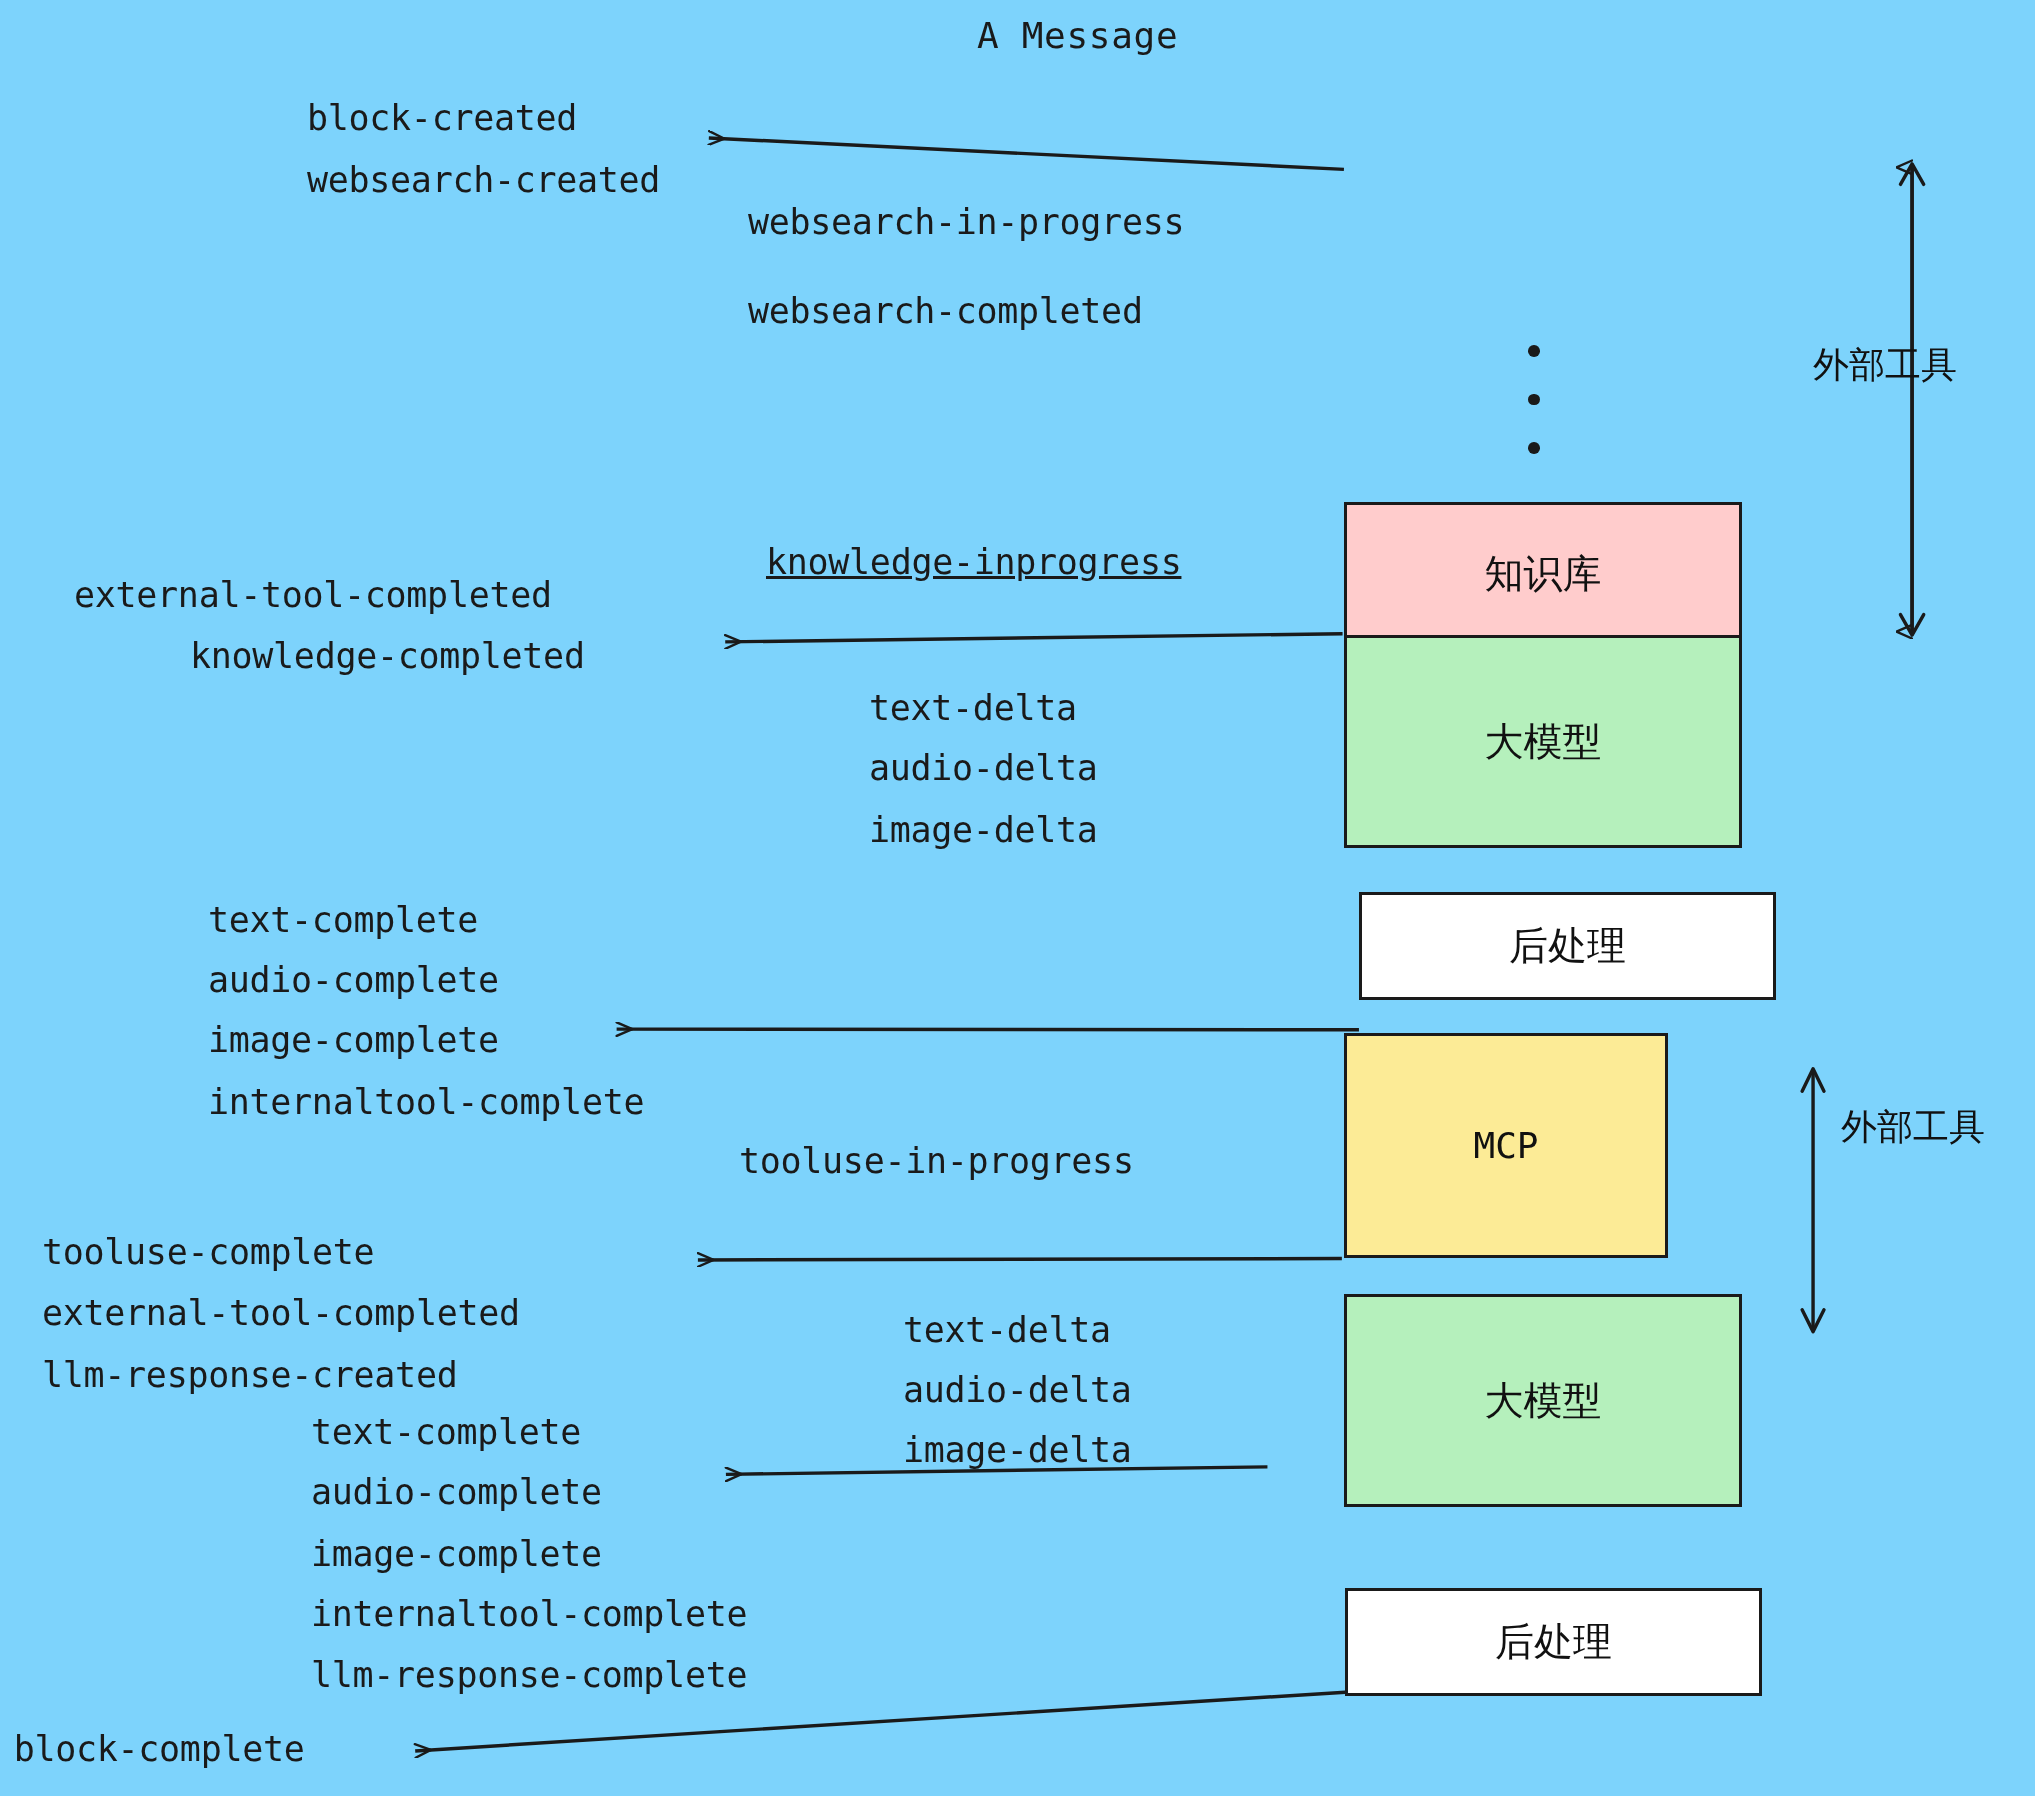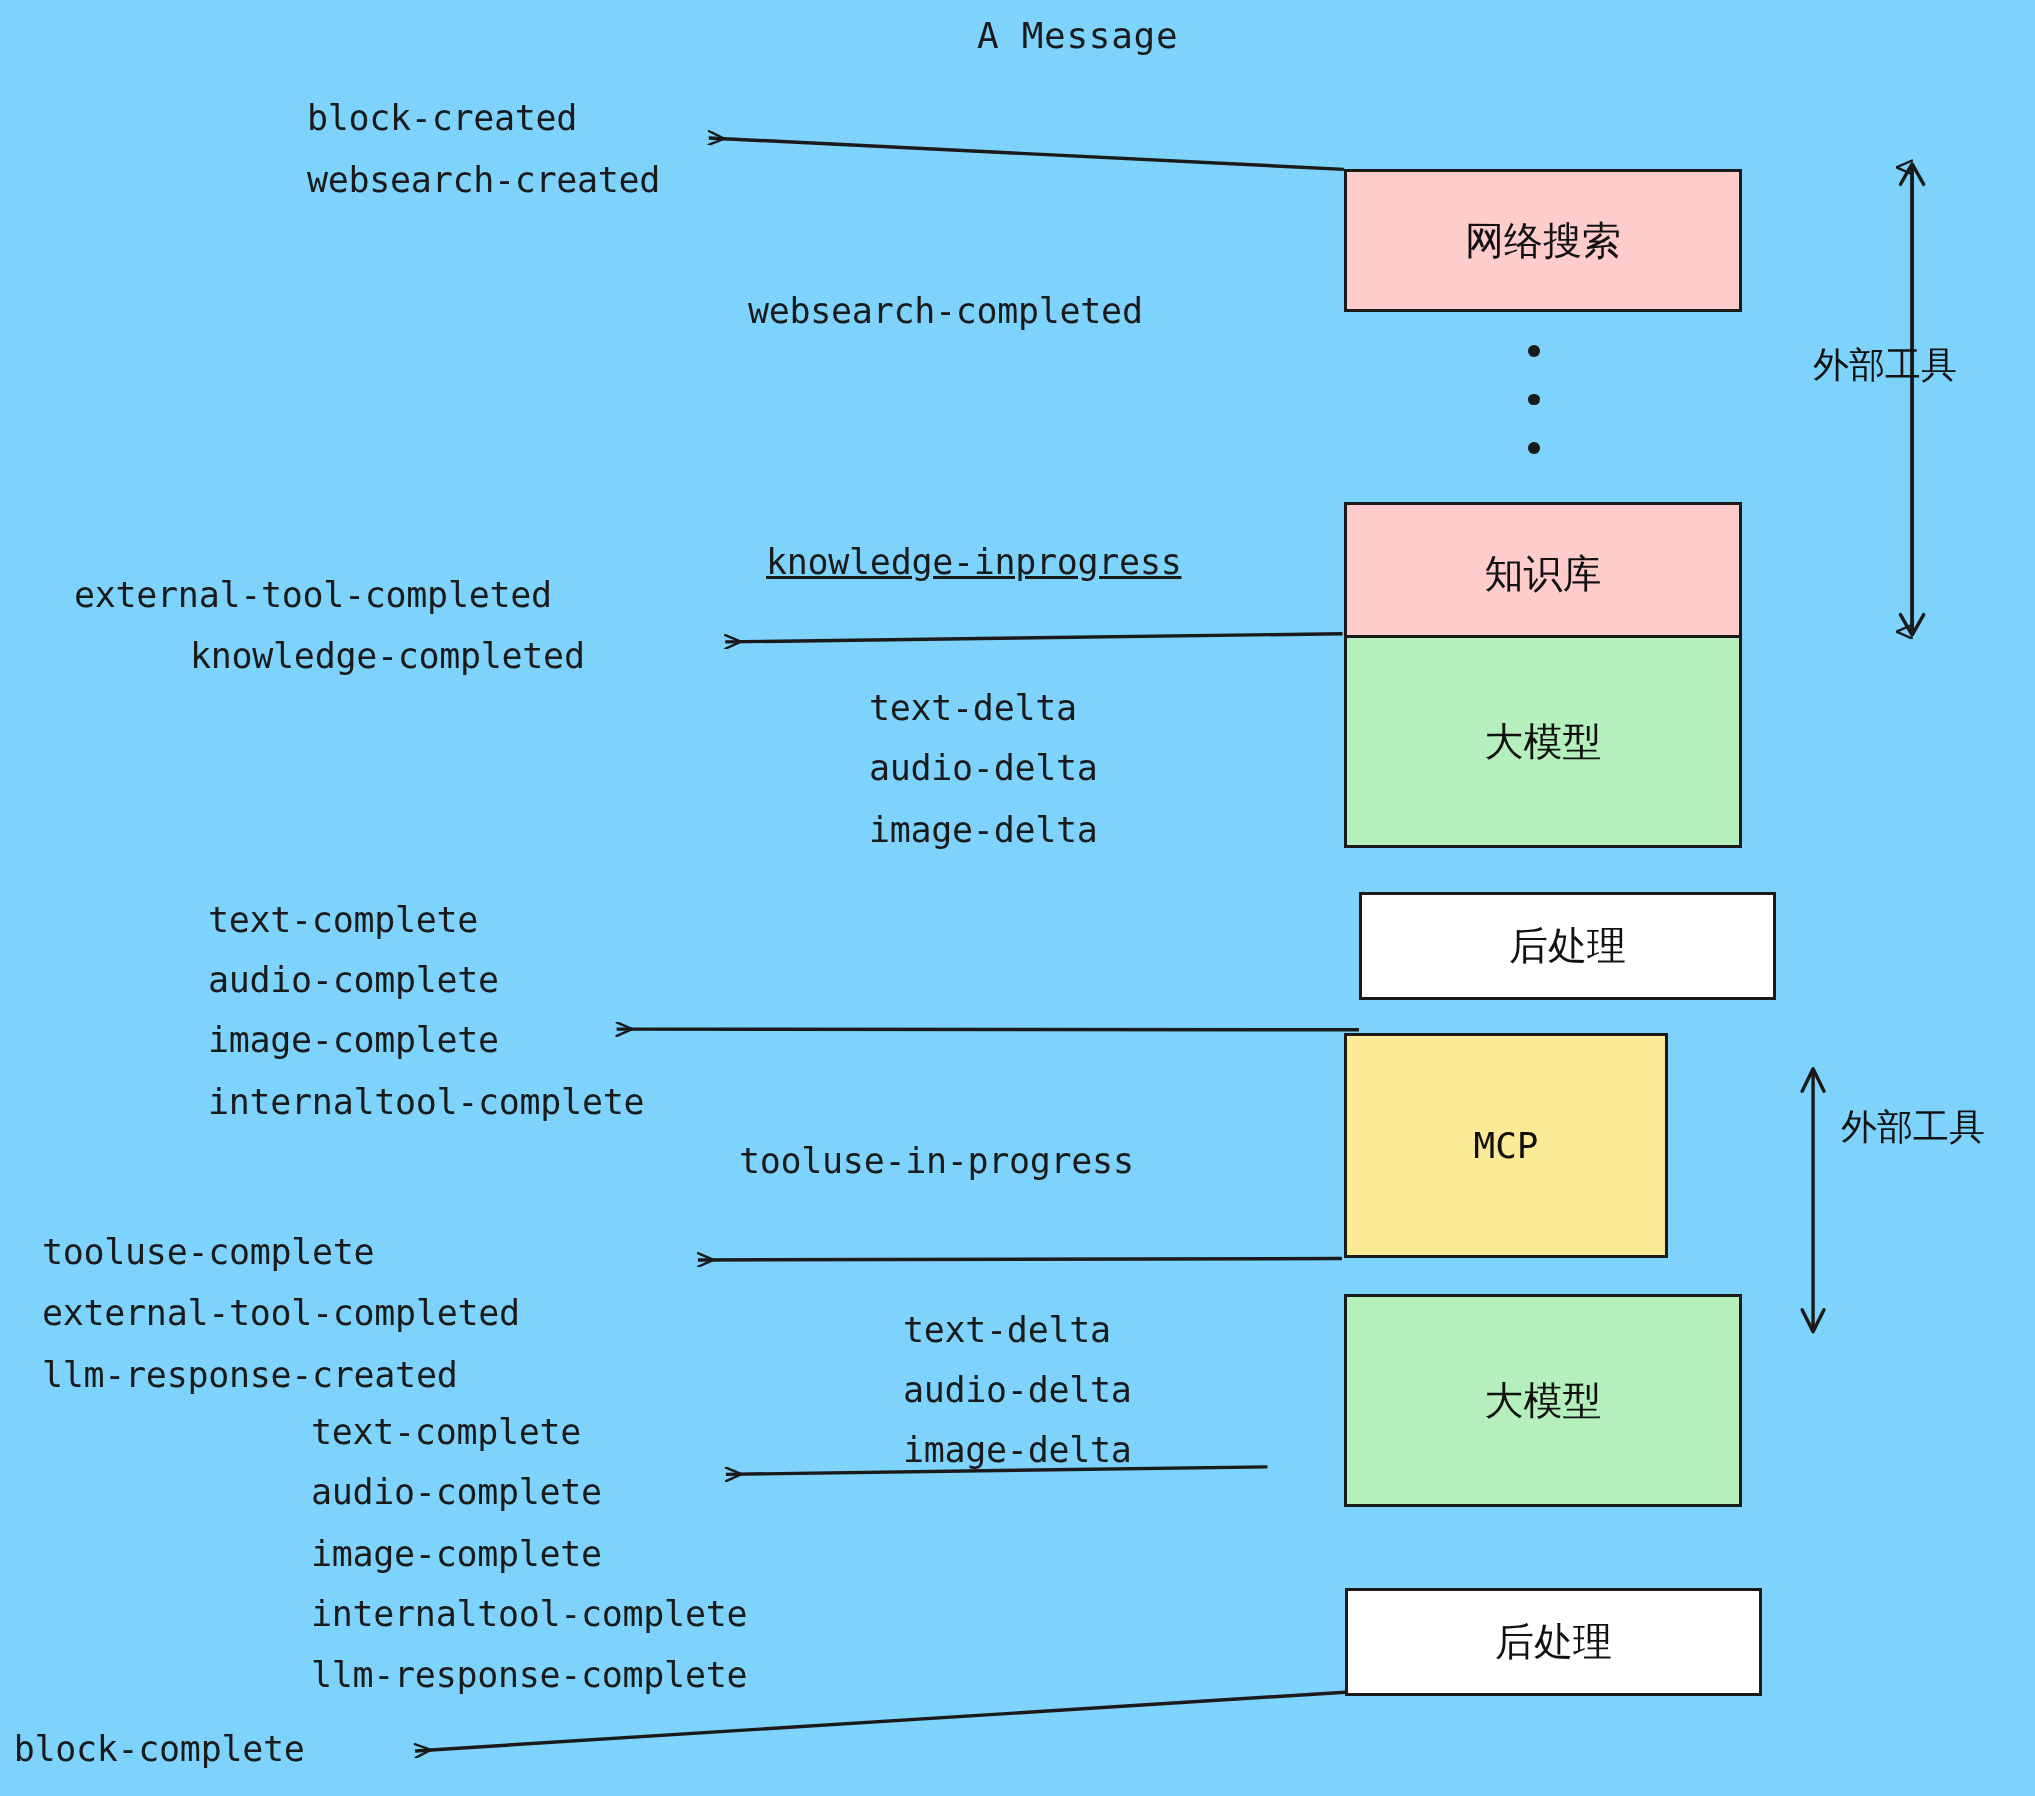--- a/index.html
+++ b/index.html
@@ -126,23 +126,20 @@
     <path d="M2639,1598 L2655,1565 L2671,1598" fill="none" stroke="#1a1a1a" stroke-width="5" stroke-linecap="round" stroke-linejoin="round"></path>
     <path d="M2639,1918 L2655,1950 L2671,1918" fill="none" stroke="#1a1a1a" stroke-width="5" stroke-linecap="round" stroke-linejoin="round"></path>
   </svg>
 
   <div class="dots" style="left:1528px; top:345px; width:12.3px; height:109px;">
     <i></i>
       <i></i>
       <i></i>
   </div>
 
-  <div class="node" style="left:1344px; top:169px; width:398px; height:143px; background:#ffcccc;">
-    <span>网络搜索</span>
-  </div>
 
   <div class="node" style="left:1344px; top:502px; width:398px; height:144px; background:#ffcccc;">
     <span>知识库</span>
   </div>
 
   <div class="node" style="left:1344px; top:635px; width:398px; height:213px; background:#b5f0bc;">
     <span>大模型</span>
   </div>
 
   <div class="node" style="left:1359px; top:892px; width:417px; height:108px; background:#ffffff;">
@@ -162,20 +159,21 @@
   </div>
 
   <div class="side-label" style="left:1813px; top:341px;">外部工具</div>
 
   <div class="side-label" style="left:1841px; top:1103px;">外部工具</div>
 
   <div class="evt" style="left:307px; top:101px;">block-created</div>
 
   <div class="evt" style="left:307px; top:163px;">websearch-created</div>
 
+  <div class="evt" style="left:748px; top:205px;">websearch-in-progress</div>
 
   <div class="evt" style="left:748px; top:294px;">websearch-completed</div>
 
 
   <div class="evt" style="left:766px; top:545px;text-decoration:underline;">knowledge-inprogress</div>
 
   <div class="evt" style="left:74px; top:578px;">external-tool-completed</div>
 
   <div class="evt" style="left:190px; top:639px;">knowledge-completed</div>
 

